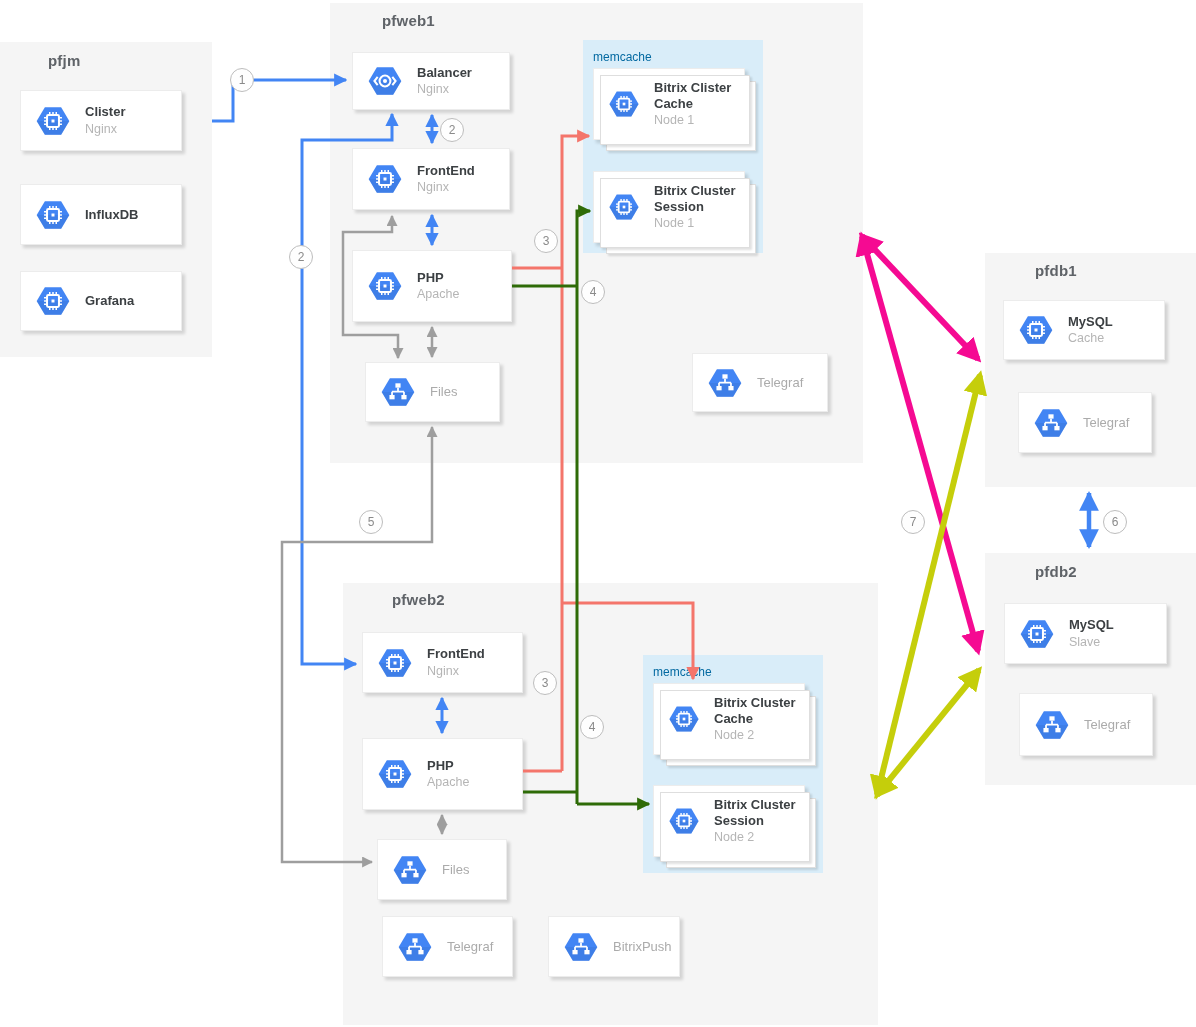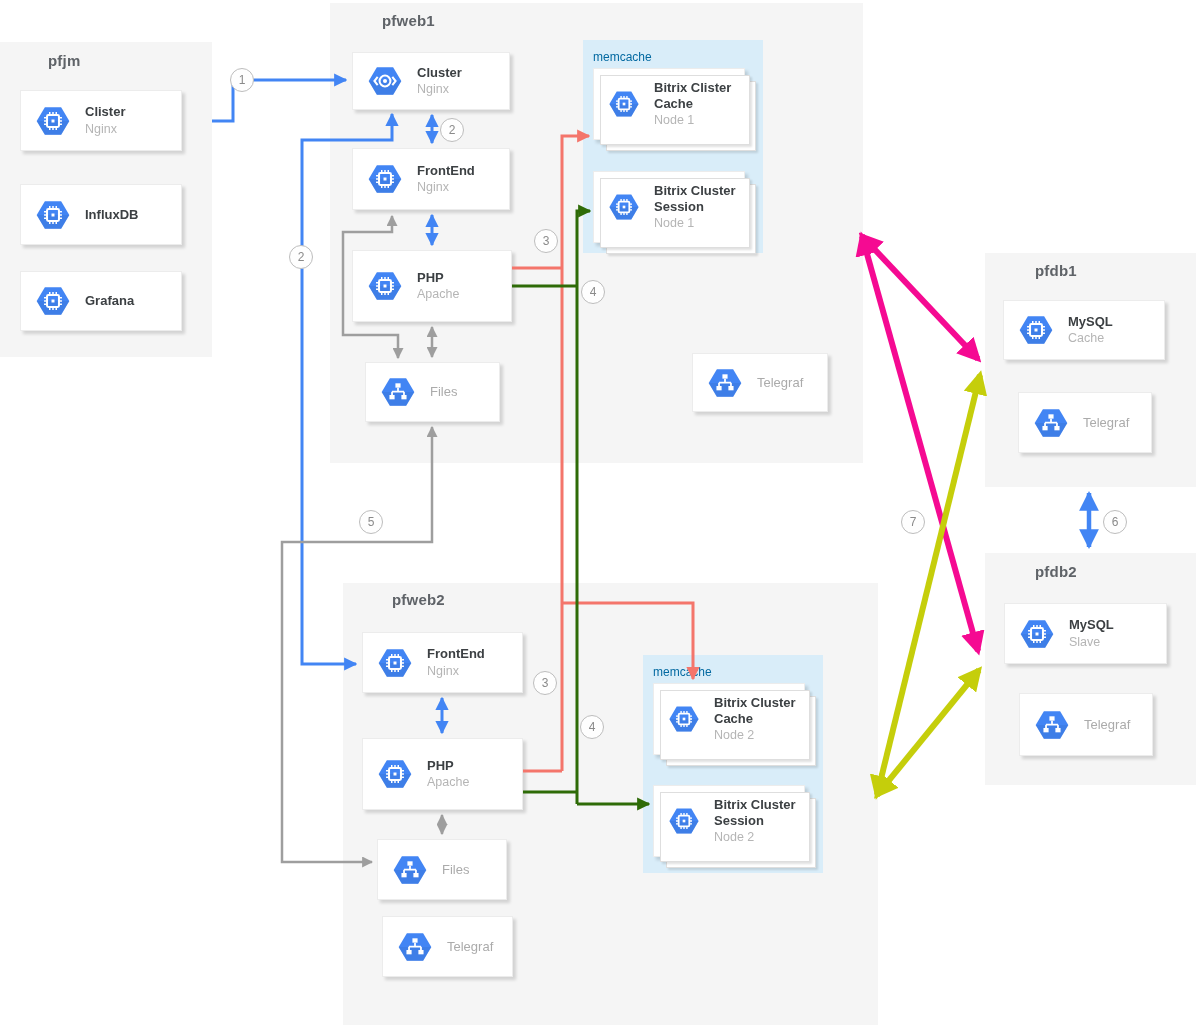--- a/index.html
+++ b/index.html
@@ -123,21 +123,21 @@
     <div class="labels">
         <div class="nt">Grafana</div>
       </div>
   </div>
 
   <div class="node" style="left:352px;top:52px;width:158px;height:58px">
     <svg class="hex" viewBox="0 0 28 28">
         <use href="#icon-lb"></use>
       </svg>
     <div class="labels">
-        <div class="nt">Cluster</div>
+        <div class="nt">Balancer</div>
     <div class="ns">Nginx</div>
       </div>
   </div>
   <div class="node" style="left:352px;top:148px;width:158px;height:62px">
     <svg class="hex" viewBox="0 0 28 28">
         <use href="#icon-compute"></use>
       </svg>
     <div class="labels">
         <div class="nt">FrontEnd</div>
     <div class="ns">Nginx</div>
@@ -212,20 +212,28 @@
     <div class="labels">
         <div class="nt">Files</div>
       </div>
   </div>
   <div class="node muted" style="left:382px;top:916px;width:131px;height:61px">
     <svg class="hex" viewBox="0 0 28 28">
         <use href="#icon-net"></use>
       </svg>
     <div class="labels">
         <div class="nt">Telegraf</div>
+      </div>
+  </div>
+  <div class="node muted" style="left:548px;top:916px;width:132px;height:61px">
+    <svg class="hex" viewBox="0 0 28 28">
+        <use href="#icon-net"></use>
+      </svg>
+    <div class="labels">
+        <div class="nt">BitrixPush</div>
       </div>
   </div>
   <div class="node stack" style="left:653px;top:683px;width:152px;height:72px">
     <svg class="hex" viewBox="0 0 28 28" style="width:34px;height:34px">
         <use href="#icon-compute"></use>
       </svg>
     <div class="labels">
         <div class="nt">Bitrix Cluster Cache</div>
     <div class="ns">Node 2</div>
       </div>

